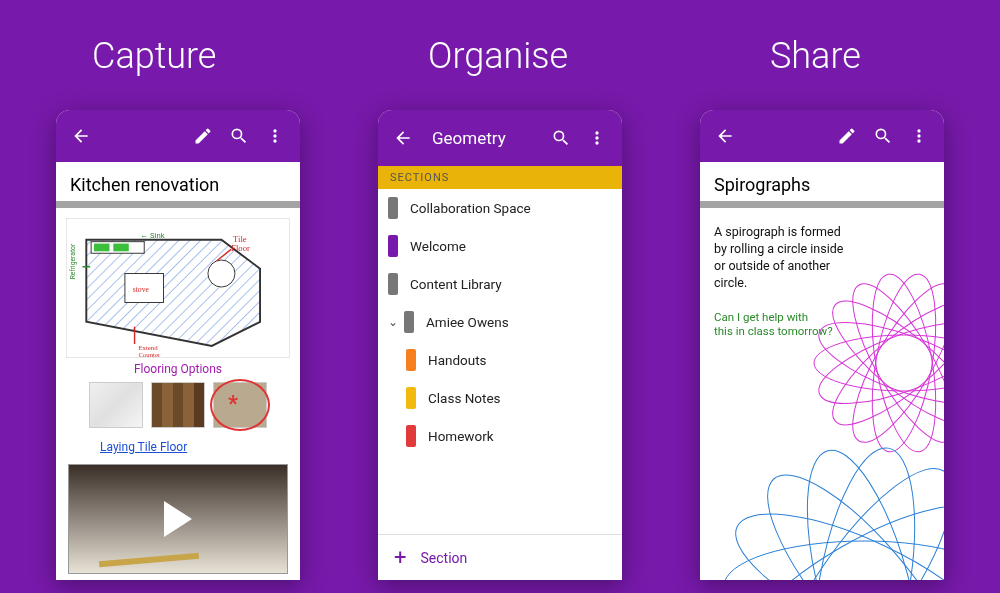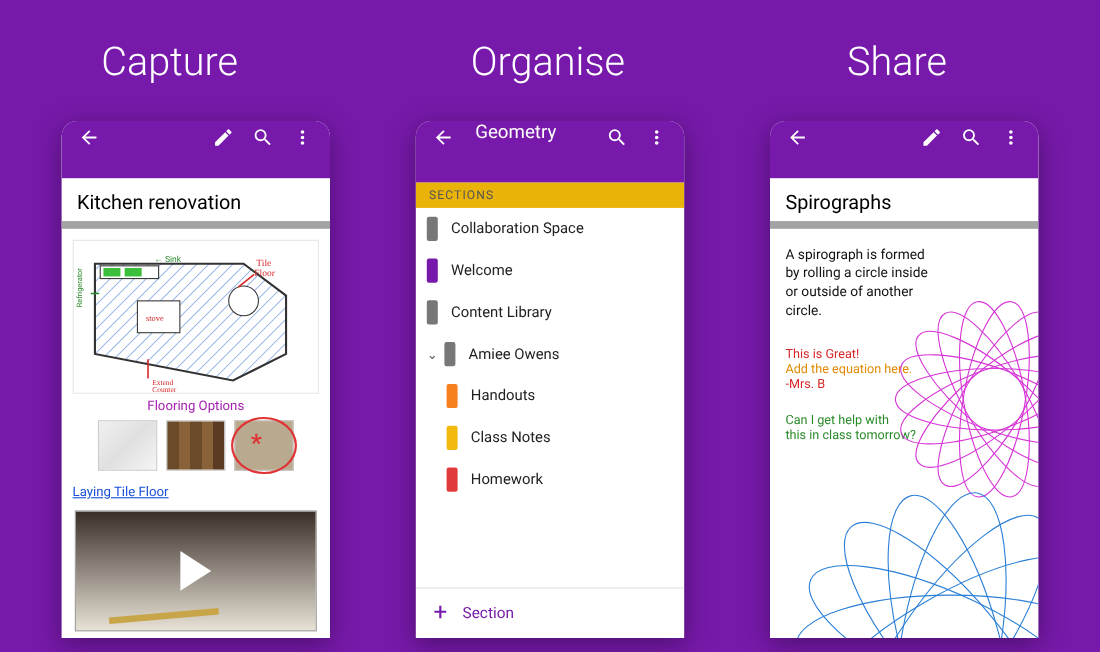--- a/index.html
+++ b/index.html
@@ -34,20 +34,21 @@
     overflow: hidden;
   }
   .phone.p1 { left: 56px; }
   .phone.p2 { left: 378px; }
   .phone.p3 { left: 700px; }
 
   .appbar {
     height: 52px;
     background: #7719aa;
     display: flex;
+    align-items: center;
     padding: 0 10px;
     gap: 6px;
     color: #fff;
   }
   .appbar.tall { height: 56px; }
   .appbar .title {
     flex: 1;
     font-size: 17px;
     font-weight: 400;
     padding-left: 8px;
@@ -105,22 +106,22 @@
     border-radius: 50%;
   }
   .sw .star {
     position: absolute; left: 14px; top: 8px;
     color: #e03333; font-size: 22px; font-weight: bold;
   }
   .link {
     color: #1a4fd6;
     text-decoration: underline;
     font-size: 12px;
-    padding-left: 10px;
-    margin: 6px 0;
+    padding-left: 28px;
+    margin: 6px 16px;
     display: inline-block;
   }
   .video {
     margin: 4px 12px 0;
     height: 110px;
     background: linear-gradient(#3a2f28,#e8e2d6);
     position: relative;
     border: 1px solid #999;
   }
   .video .play {
@@ -344,25 +345,20 @@
     </div>
     <div class="icon-btn">
       <svg viewBox="0 0 24 24">
           <path d="M12 8a2 2 0 1 0-2-2 2 2 0 0 0 2 2zm0 2a2 2 0 1 0 2 2 2 2 0 0 0-2-2zm0 6a2 2 0 1 0 2 2 2 2 0 0 0-2-2z"></path>
         </svg>
     </div>
   </div>
   <div class="note-title">Spirographs</div>
   <div class="share-body">
     <div class="desc">A spirograph is formed by rolling a circle inside or outside of another circle.</div>
-    <div class="note1">
-      <span>This is Great!</span><br>
-      <span class="l2b">Add the equation here.</span><br>
-      <span>-Mrs. B</span>
-    </div>
     <div class="note2">
       <span>Can I get help with</span><br>
       <span>this in class tomorrow?</span>
     </div>
 
     <svg class="spiro magenta" viewBox="0 0 200 200">
       <g stroke="#d633d6" stroke-width="1" fill="none">
         <ellipse cx="100" cy="100" rx="90" ry="28"></ellipse>
         <ellipse cx="100" cy="100" rx="90" ry="28" transform="rotate(20 100 100)"></ellipse>
         <ellipse cx="100" cy="100" rx="90" ry="28" transform="rotate(40 100 100)"></ellipse>

